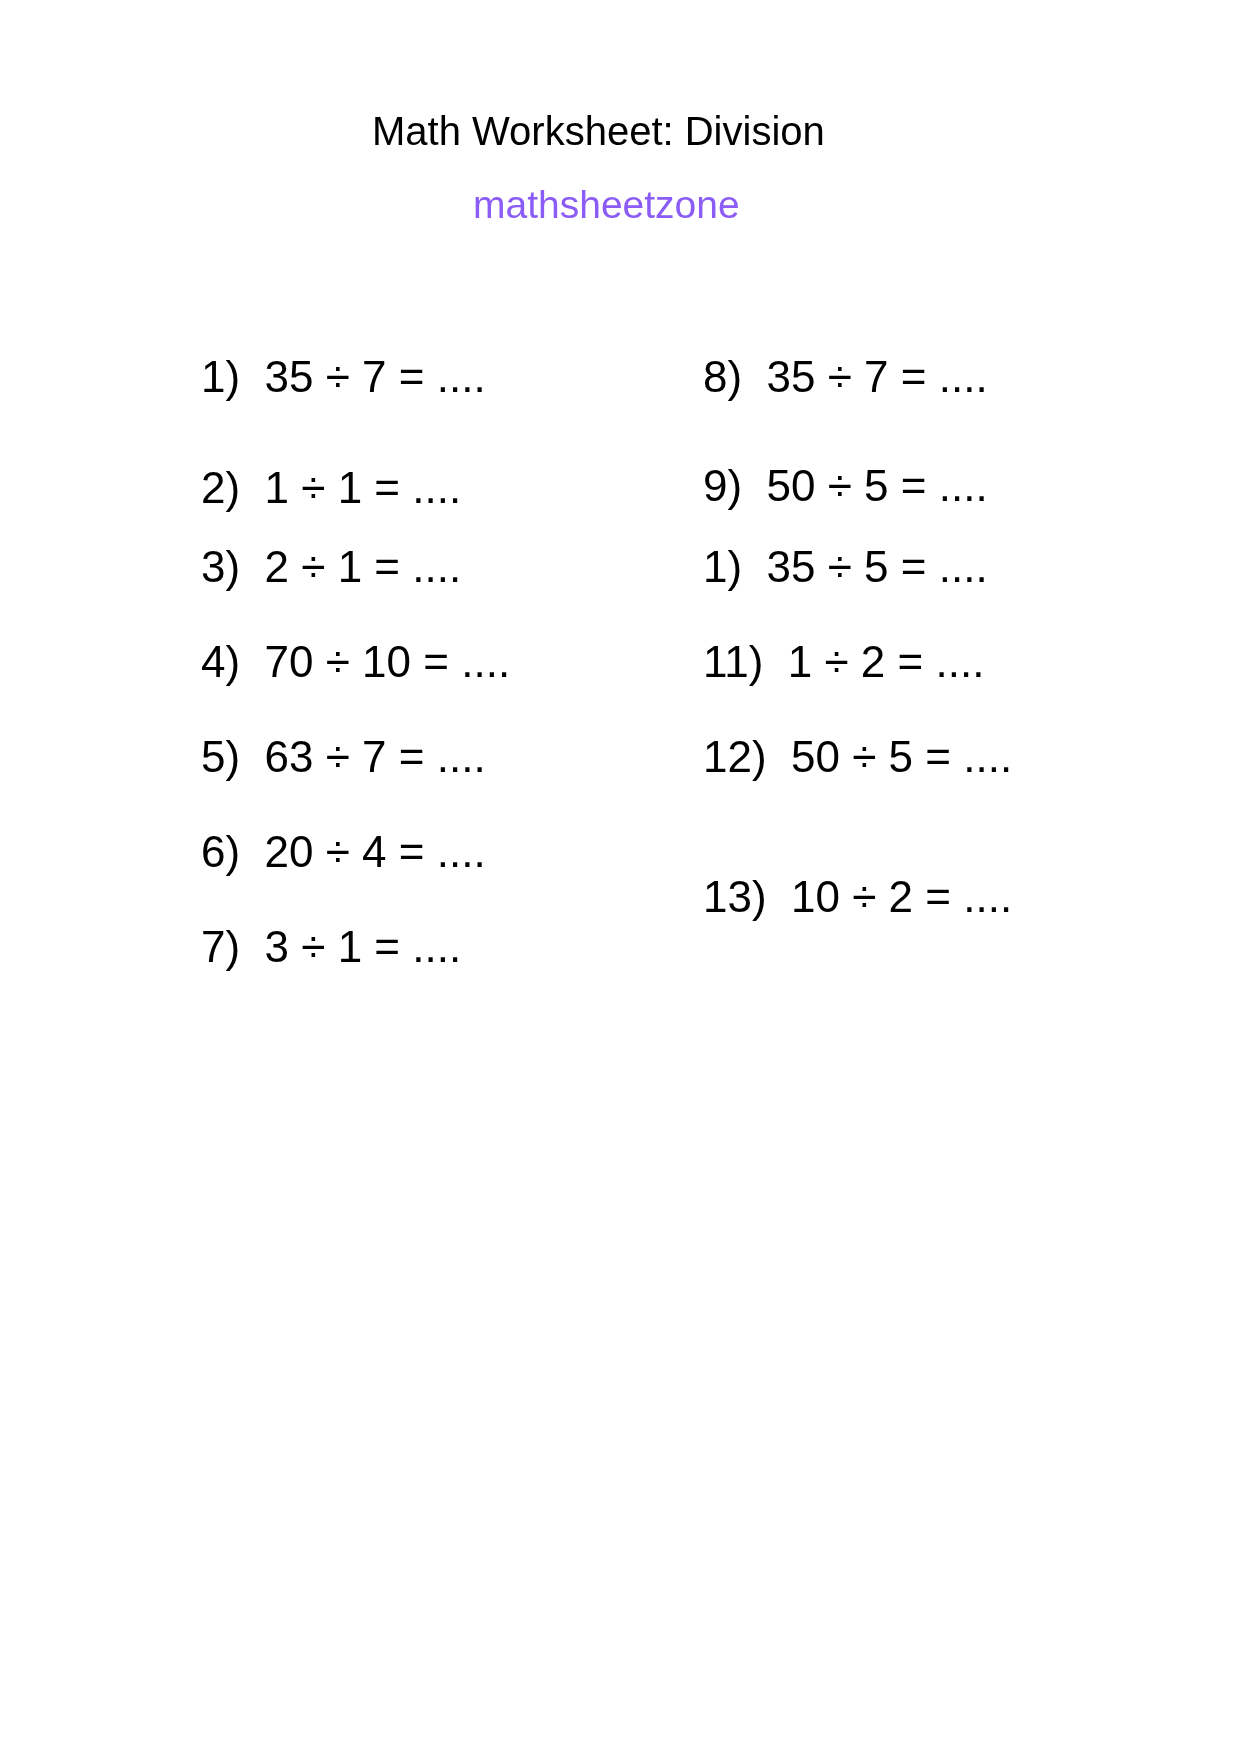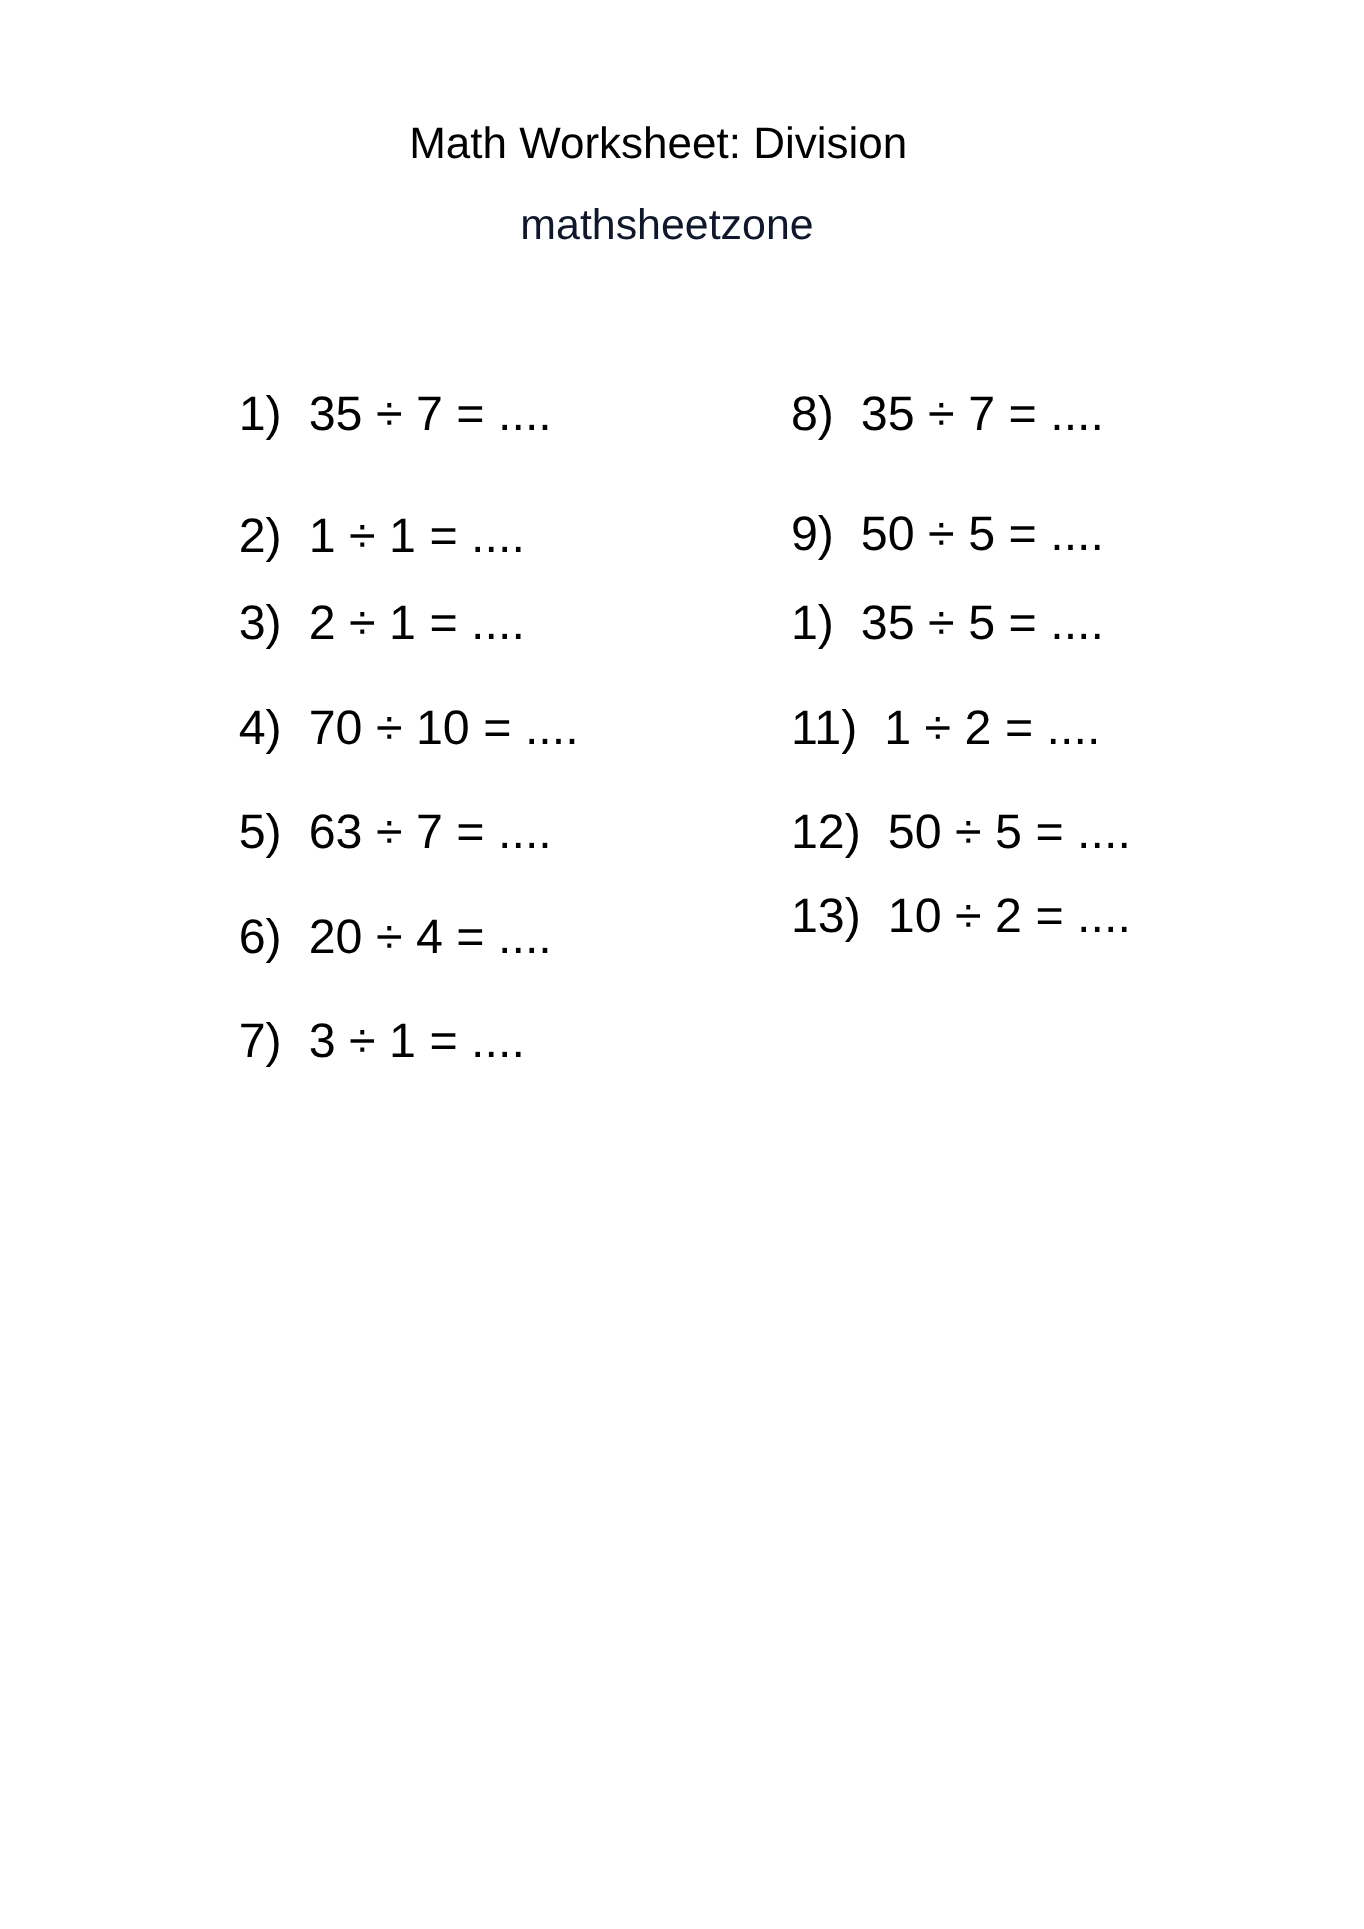--- a/index.html
+++ b/index.html
@@ -1,25 +1,25 @@
 <!DOCTYPE html>
 <html><head>
 <meta charset="utf-8">
 <style>
   html, body { margin: 0; padding: 0; background: #ffffff; }
   body { width: 1240px; height: 1754px; position: relative; overflow: hidden;
          font-family: "Liberation Sans", sans-serif; color: #000; }
   .title { position: absolute; left: 372px; top: 98px; font-size: 40px; line-height: 66px;
            white-space: nowrap; letter-spacing: 0px; }
   .subtitle { position: absolute; left: 473px; top: 182px; font-size: 39px; line-height: 46px;
-              color: #0f172a; white-space: nowrap; }
+              color: #8b5cf6; white-space: nowrap; }
   .col { position: absolute; top: 0; }
   .col-left { left: 201px; }
   .col-right { left: 703px; }
-  .problem { position: absolute; left: 0; font-size: 44px; line-height: 50px; white-space: pre; margin-left: 16px; }
+  .problem { position: absolute; left: 0; font-size: 44px; line-height: 50px; white-space: pre; }
   .num { display: inline-block; }
 </style>
 </head>
 <body>
 
 <div>
   <div class="title">Math Worksheet: Division</div>
   <div class="subtitle">mathsheetzone</div>
 
   <div class="col col-left">
@@ -31,15 +31,15 @@
     <div class="problem" style="top:827px"><span class="num">6)</span>  <span>20 ÷ 4 = ....</span></div>
     <div class="problem" style="top:922px"><span class="num">7)</span>  <span>3 ÷ 1 = ....</span></div>
   </div>
 
   <div class="col col-right">
     <div class="problem" style="top:352px"><span class="num">8)</span>  <span>35 ÷ 7 = ....</span></div>
     <div class="problem" style="top:461px"><span class="num">9)</span>  <span>50 ÷ 5 = ....</span></div>
     <div class="problem" style="top:542px"><span class="num">1)</span>  <span>35 ÷ 5 = ....</span></div>
     <div class="problem" style="top:637px"><span class="num">11)</span>  <span>1 ÷ 2 = ....</span></div>
     <div class="problem" style="top:732px"><span class="num">12)</span>  <span>50 ÷ 5 = ....</span></div>
-    <div class="problem" style="top:808px"><span class="num">13)</span>  <span>10 ÷ 2 = ....</span></div>
+    <div class="problem" style="top:872px"><span class="num">13)</span>  <span>10 ÷ 2 = ....</span></div>
   </div>
 </div>
 
 </body></html>

